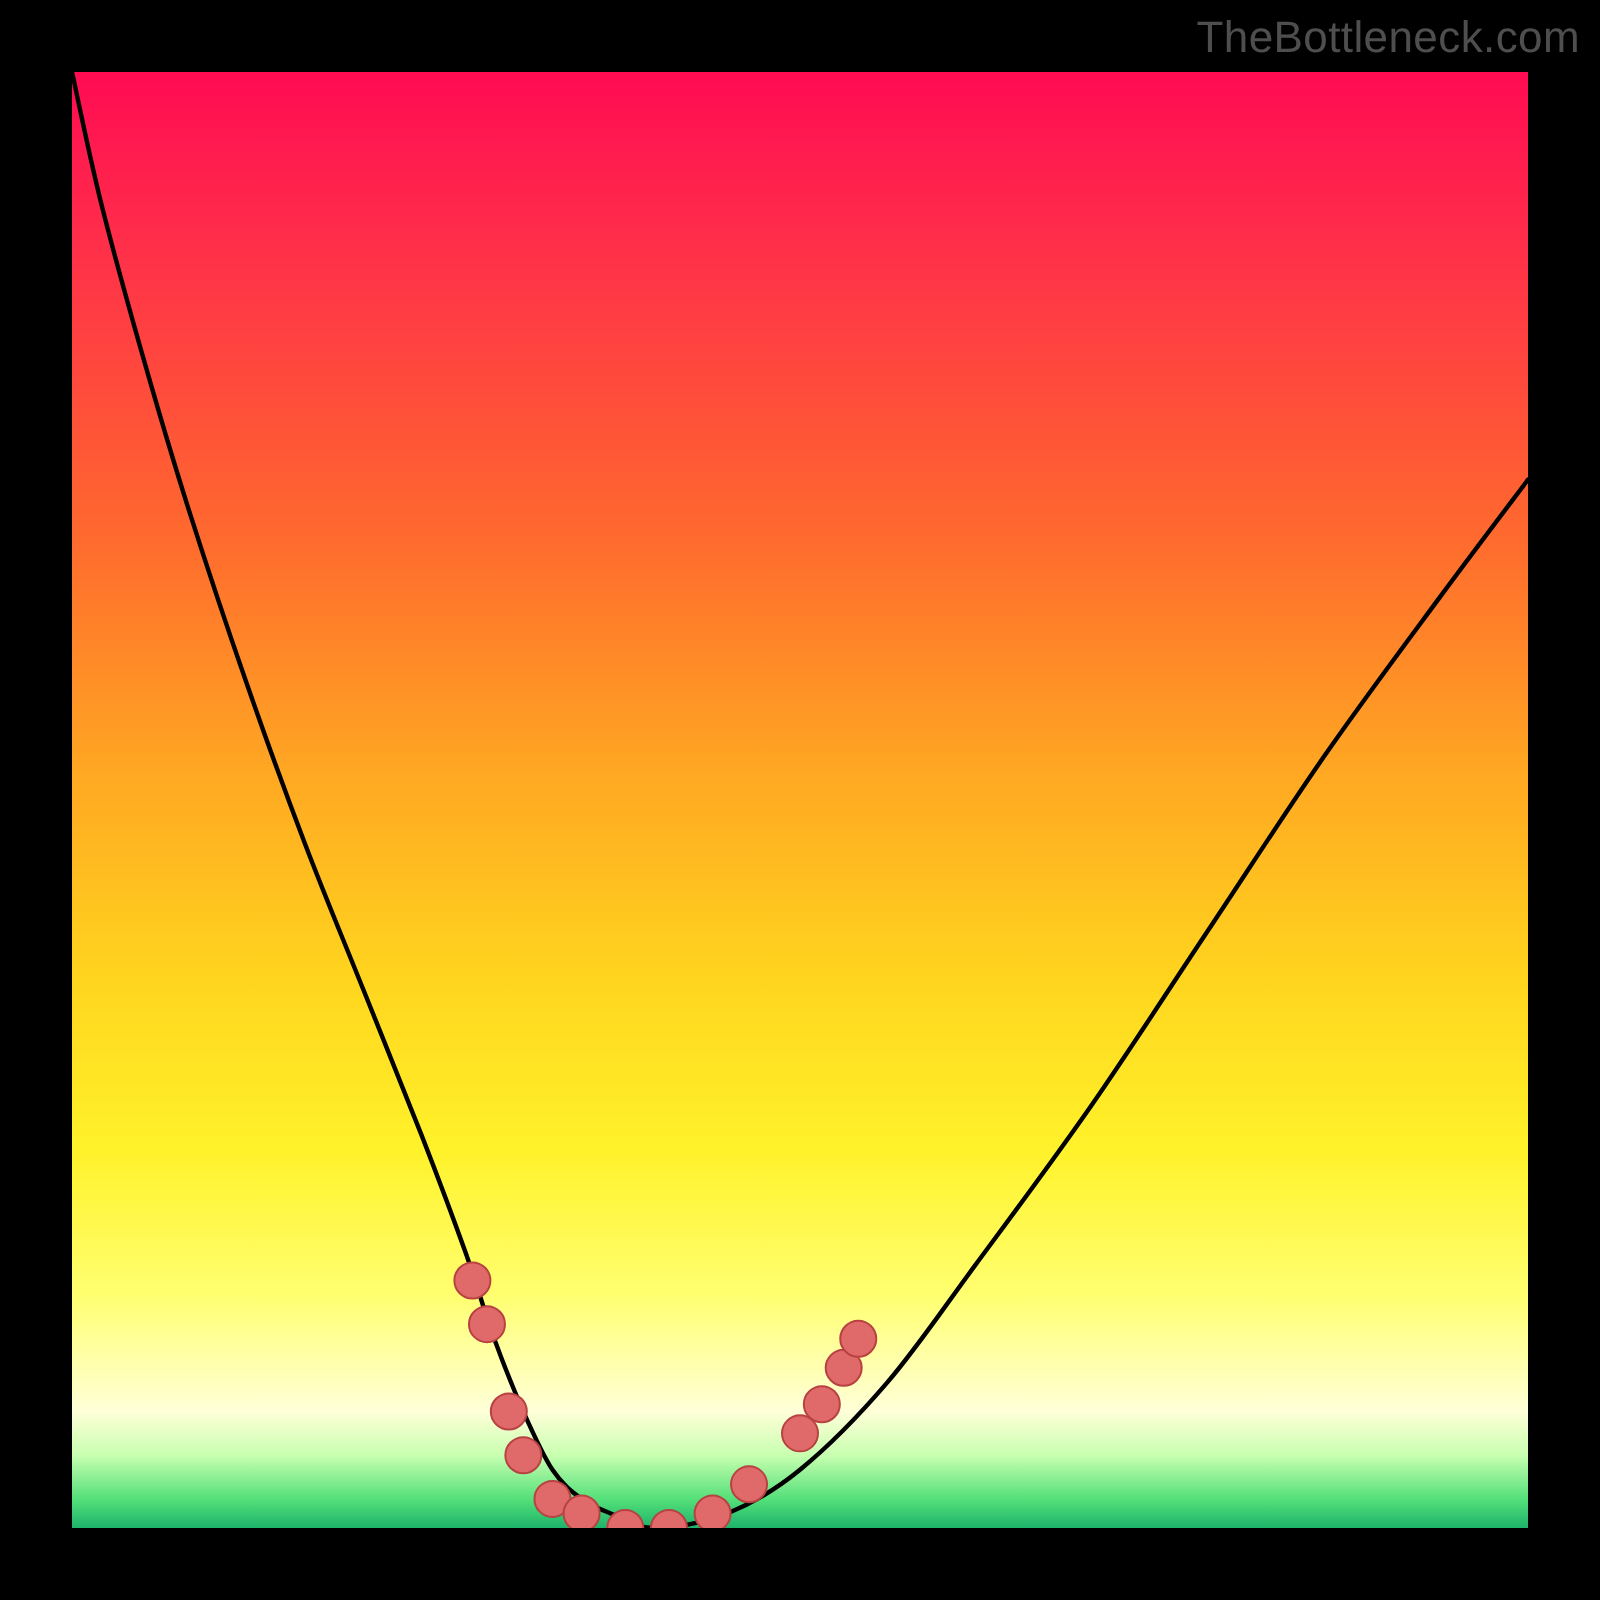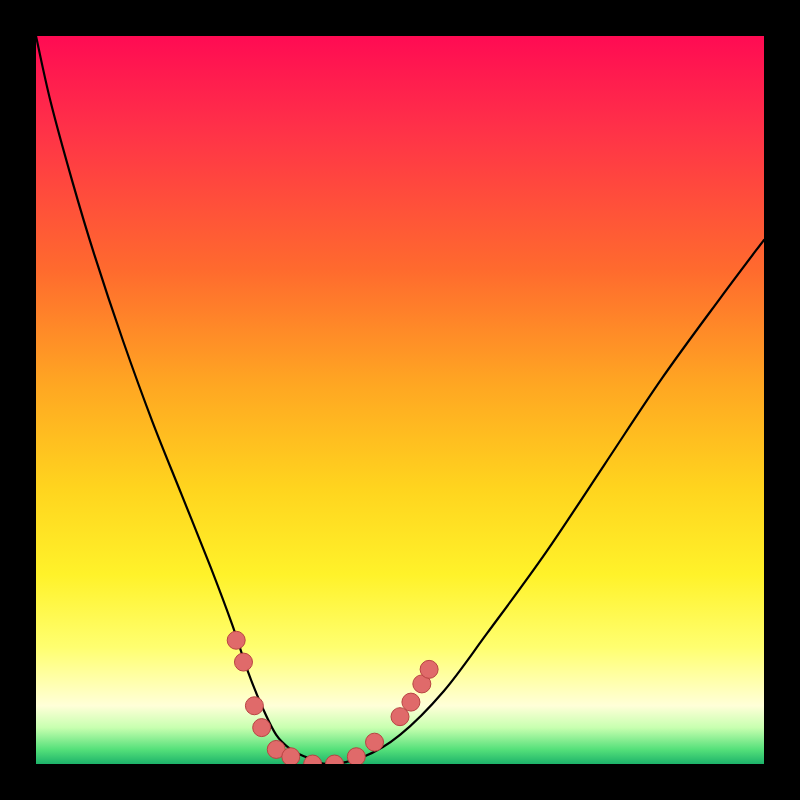--- a/index.html
+++ b/index.html
@@ -83,13 +83,14 @@
           <circle cx="298.48" cy="728.00" r="9" fill="#e06a6a" stroke="#b84242" stroke-width="1"></circle>
           <circle cx="320.32" cy="720.72" r="9" fill="#e06a6a" stroke="#b84242" stroke-width="1"></circle>
           <circle cx="338.52" cy="706.16" r="9" fill="#e06a6a" stroke="#b84242" stroke-width="1"></circle>
           <circle cx="364.00" cy="680.68" r="9" fill="#e06a6a" stroke="#b84242" stroke-width="1"></circle>
           <circle cx="374.92" cy="666.12" r="9" fill="#e06a6a" stroke="#b84242" stroke-width="1"></circle>
           <circle cx="385.84" cy="647.92" r="9" fill="#e06a6a" stroke="#b84242" stroke-width="1"></circle>
           <circle cx="393.12" cy="633.36" r="9" fill="#e06a6a" stroke="#b84242" stroke-width="1"></circle>
         </g>
     </svg>
   </div>
+  <div class="watermark">TheBottleneck.com</div>
 </div>
 
 </body></html>

